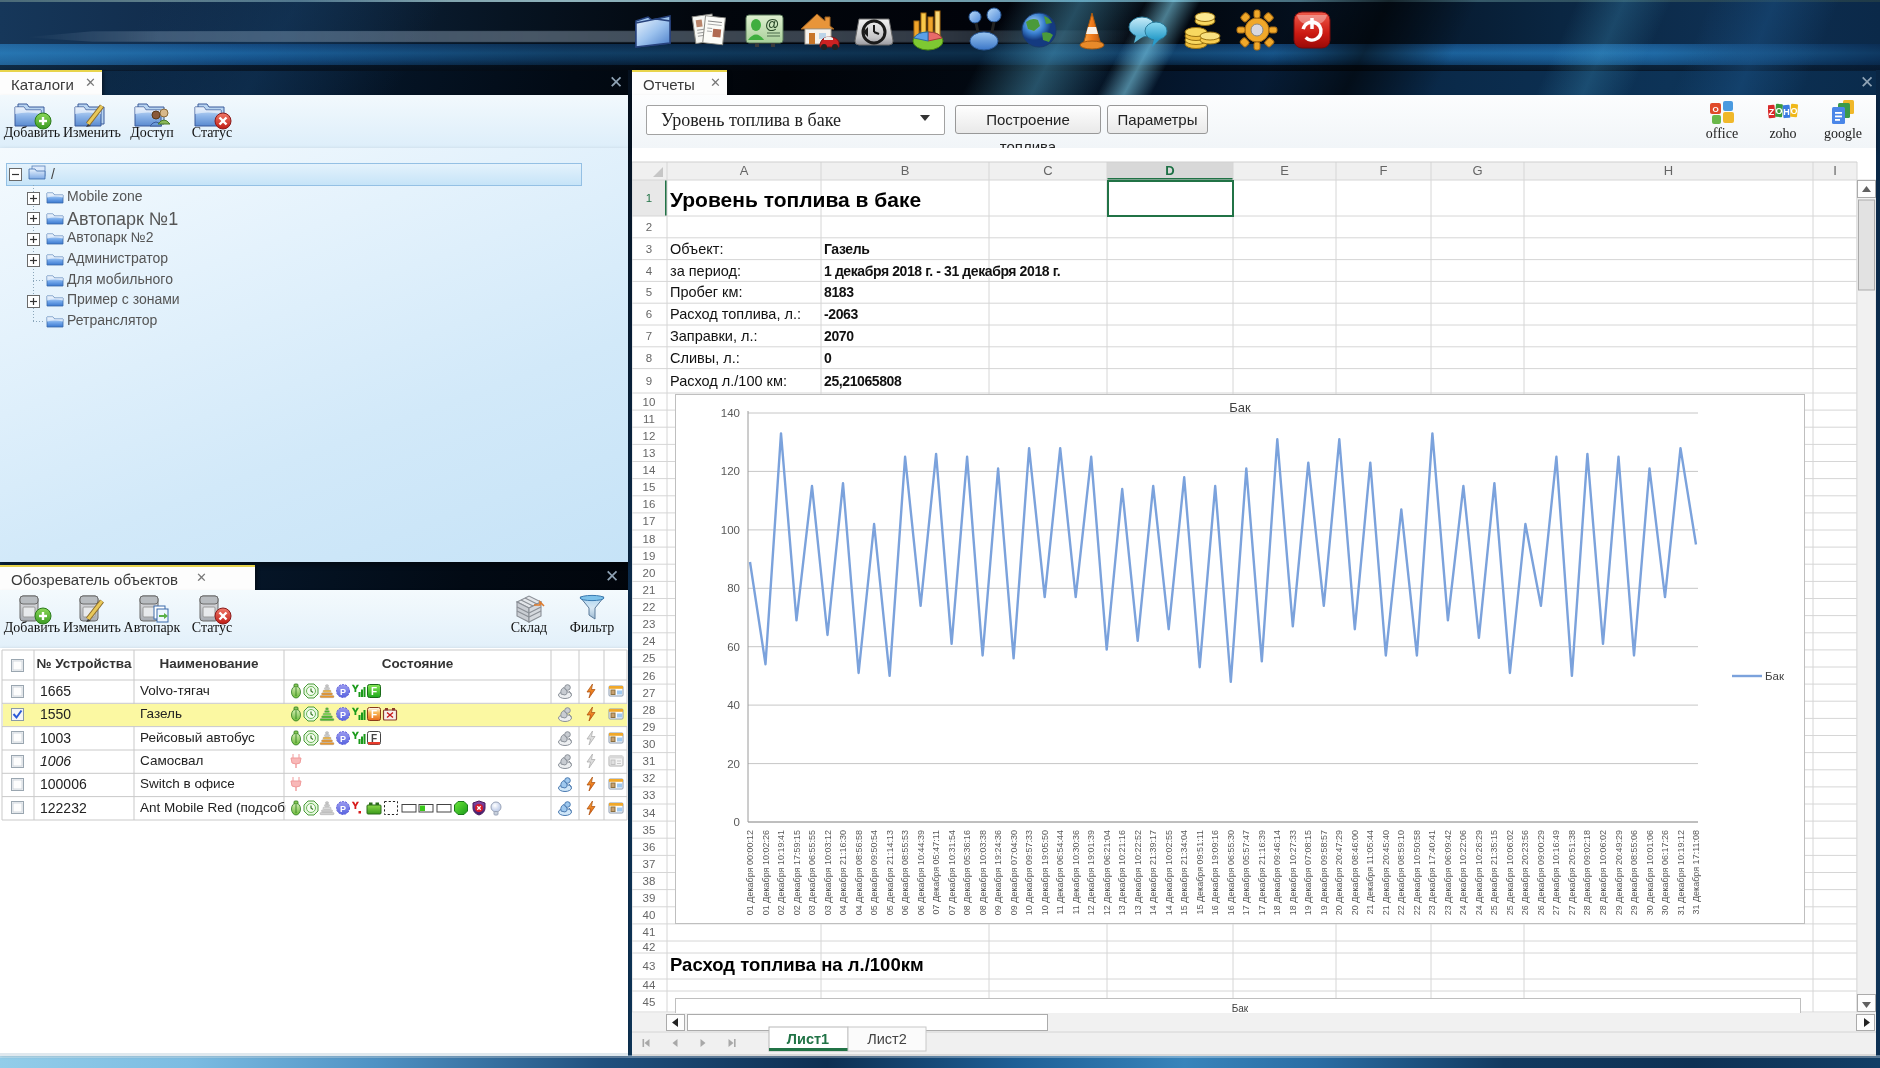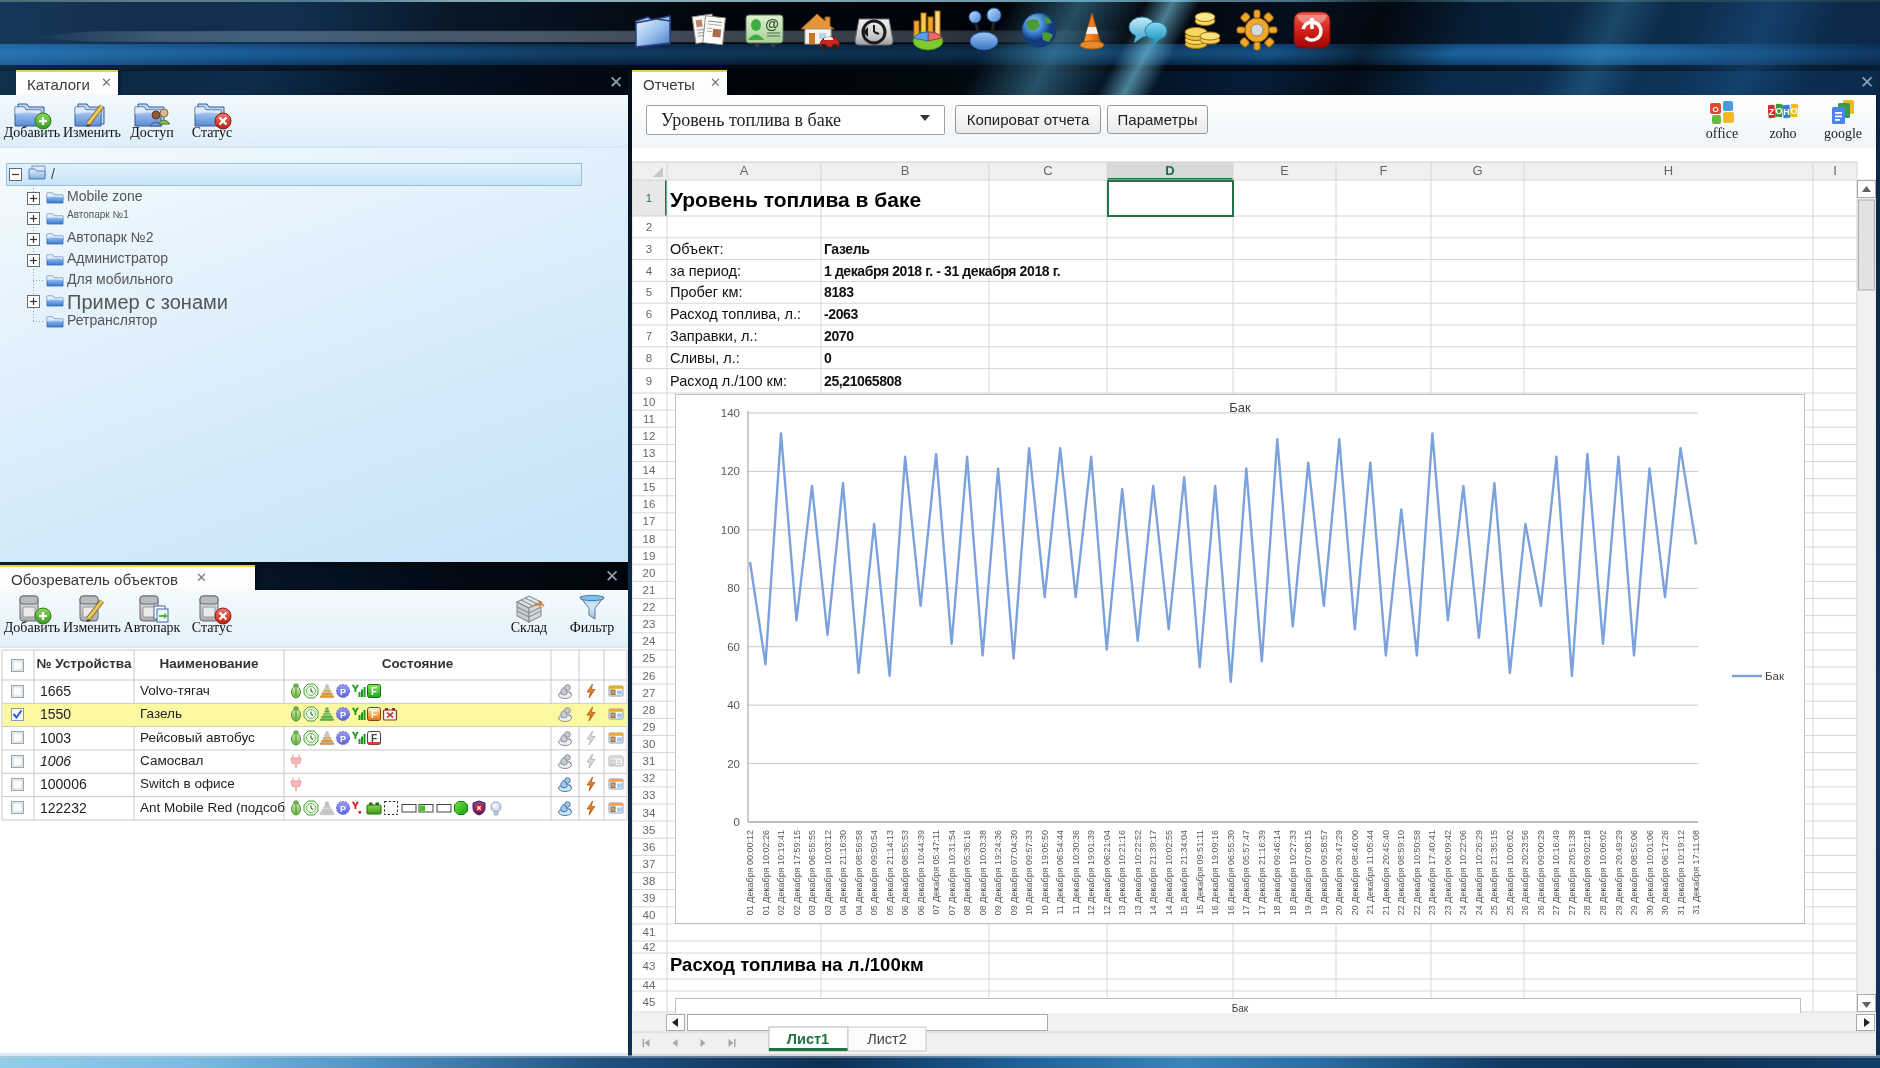--- a/index.html
+++ b/index.html
@@ -206,21 +206,21 @@
 <circle cx="23" cy="24" r="9" fill="none" stroke="#fff" stroke-width="3.5" stroke-dasharray="40 9" transform="rotate(-122 23 24)"></circle>
 <line x1="23" y1="11" x2="23" y2="22" stroke="#fff" stroke-width="3.5"></line>
 <defs>
         <linearGradient id="pg1" x1="0" y1="0" x2="0" y2="1">
           <stop offset="0" stop-color="#f05a4a"></stop>
           <stop offset=".6" stop-color="#cc1a12"></stop>
           <stop offset="1" stop-color="#9a0a08"></stop>
         </linearGradient>
       </defs>
     </svg></div>
-<div class="tab" style="left:16px;top:70px;width:102px;height:23px;">
+<div class="tab" style="left:0;top:70px;width:102px;height:23px;">
  <span class="tx">Каталоги</span>
     <span class="cl" style="left:85px;">✕</span>
   </div>
 <span class="pclose" style="left:609px;top:72px;">✕</span>
 <div class="abs" style="left:0;top:95px;width:628px;height:53px;background:linear-gradient(to bottom,#f2f9fd,#ddeefa);box-shadow:0 3px 4px rgba(0,0,0,.35);"></div>
 <div class="abs" style="left:0;top:148px;width:628px;height:414px;background:linear-gradient(160deg,#f4fafe 0%,#e4f2fc 30%,#d2e9f9 65%,#c6e3f7 100%);box-shadow:0 3px 5px rgba(0,0,0,.4);"></div>
 <div class="abs" style="left:12px;top:98px;width:40px;height:32px;"><svg width="40" height="32" viewBox="0 0 40 32">
 <path d="M6 6 L15 6 L17 9 L32 9 L32 26 L6 26 Z" fill="#b8d4f0" stroke="#3a5a9a"></path>
 <path d="M3 9 L12 9 L14 12 L29 12 L29 28 L3 28 Z" fill="url(#fbg)" stroke="#3a5a9a"></path>
 <path d="M3 9 L12 9 L14 12 L29 12 L29 16 Q16 13 3 16 Z" fill="rgba(255,255,255,.55)"></path>
@@ -340,21 +340,21 @@
 <path d="M1 3 L7 3 L8.5 5 L17 5 L17 13 L1 13 Z" fill="url(#tf)" stroke="#3a6aaa" stroke-width=".8"></path>
 <path d="M1 3 L7 3 L8.5 5 L17 5 L17 7.4 Q9 5.8 1 7.4 Z" fill="rgba(255,255,255,.6)"></path>
 <defs>
         <linearGradient id="tf" x1="0" y1="0" x2="0" y2="1">
           <stop offset="0" stop-color="#d8eafc"></stop>
           <stop offset=".55" stop-color="#74a8ea"></stop>
           <stop offset="1" stop-color="#3a78d0"></stop>
         </linearGradient>
       </defs>
     </svg></div>
-<div class="abs" style="left:67px;top:209px;font-size:10px;color:#555;">Автопарк №1</div>
+<div class="abs" style="left:67px;top:209px;font-size:18px;color:#555;">Автопарк №1</div>
 <div class="abs" style="left:27px;top:232px;width:13px;height:13px;"><svg width="13" height="13">
       <rect x="0.5" y="0.5" width="12" height="12" fill="#fff" stroke="#6a6a6a"></rect>
       <line x1="3" y1="6.5" x2="10" y2="6.5" stroke="#333" stroke-width="1.2"></line>
       <line x1="6.5" y1="3" x2="6.5" y2="10" stroke="#333" stroke-width="1.2"></line>
     </svg></div>
 <div class="abs" style="left:46px;top:231px;"><svg width="18" height="14" viewBox="0 0 18 14">
 <path d="M1 3 L7 3 L8.5 5 L17 5 L17 13 L1 13 Z" fill="url(#tf)" stroke="#3a6aaa" stroke-width=".8"></path>
 <path d="M1 3 L7 3 L8.5 5 L17 5 L17 7.4 Q9 5.8 1 7.4 Z" fill="rgba(255,255,255,.6)"></path>
 <defs>
         <linearGradient id="tf" x1="0" y1="0" x2="0" y2="1">
@@ -404,21 +404,21 @@
 <path d="M1 3 L7 3 L8.5 5 L17 5 L17 13 L1 13 Z" fill="url(#tf)" stroke="#3a6aaa" stroke-width=".8"></path>
 <path d="M1 3 L7 3 L8.5 5 L17 5 L17 7.4 Q9 5.8 1 7.4 Z" fill="rgba(255,255,255,.6)"></path>
 <defs>
         <linearGradient id="tf" x1="0" y1="0" x2="0" y2="1">
           <stop offset="0" stop-color="#d8eafc"></stop>
           <stop offset=".55" stop-color="#74a8ea"></stop>
           <stop offset="1" stop-color="#3a78d0"></stop>
         </linearGradient>
       </defs>
     </svg></div>
-<div class="abs" style="left:67px;top:291px;font-size:20px;color:#555;">Пример с зонами</div>
+<div class="abs" style="left:67px;top:291px;font-size:14px;color:#555;">Пример с зонами</div>
 <div class="abs" style="left:33px;top:321px;width:12px;height:1px;background-image:linear-gradient(to right,#8aa6ba 1px,transparent 1px);background-size:3px 1px;"></div>
 <div class="abs" style="left:46px;top:314px;"><svg width="18" height="14" viewBox="0 0 18 14">
 <path d="M1 3 L7 3 L8.5 5 L17 5 L17 13 L1 13 Z" fill="url(#tf)" stroke="#3a6aaa" stroke-width=".8"></path>
 <path d="M1 3 L7 3 L8.5 5 L17 5 L17 7.4 Q9 5.8 1 7.4 Z" fill="rgba(255,255,255,.6)"></path>
 <defs>
         <linearGradient id="tf" x1="0" y1="0" x2="0" y2="1">
           <stop offset="0" stop-color="#d8eafc"></stop>
           <stop offset=".55" stop-color="#74a8ea"></stop>
           <stop offset="1" stop-color="#3a78d0"></stop>
         </linearGradient>
@@ -977,21 +977,21 @@
 <div class="tab" style="left:632px;top:70px;width:95px;height:23px;">
  <span class="tx">Отчеты</span>
     <span class="cl" style="left:78px;">✕</span>
   </div>
 <span class="pclose" style="left:1860px;top:72px;">✕</span>
 <div class="abs" style="left:632px;top:95px;width:1244px;height:53px;background:linear-gradient(to bottom,#fcfdfe,#f1f5f8);box-shadow:0 3px 4px rgba(0,0,0,.35);"></div>
 <div class="abs" style="left:646px;top:105px;width:297px;height:28px;background:#fff;border:1px solid #a2a2a2;border-radius:2px;">
   <span style="position:absolute;left:14px;top:4px;font-family:'Liberation Serif',serif;font-size:18px;color:#222;">Уровень топлива в баке</span>
   <span style="position:absolute;right:14px;top:9px;width:0;height:0;border-left:5px solid transparent;border-right:5px solid transparent;border-top:6px solid #333;"></span>
 </div>
-<div class="abs" style="left:955px;top:105px;width:144px;height:27px;background:linear-gradient(to bottom,#fefefe,#e9e9e9);border:1px solid #989898;border-radius:3px;text-align:center;font-size:15px;color:#222;line-height:27px;">Копироват отчета</div>
+<div class="abs" style="left:955px;top:105px;width:144px;height:27px;background:linear-gradient(to bottom,#fefefe,#e9e9e9);border:1px solid #989898;border-radius:3px;text-align:center;font-size:15px;color:#222;line-height:27px;">Построение топлива</div>
 <div class="abs" style="left:1107px;top:105px;width:99px;height:27px;background:linear-gradient(to bottom,#fefefe,#e9e9e9);border:1px solid #989898;border-radius:3px;text-align:center;font-size:15px;color:#222;line-height:27px;">Параметры</div>
 <div class="abs" style="left:1709px;top:99px;width:26px;height:26px;"><svg width="26" height="26" viewBox="0 0 26 26">
 <rect x="1" y="4" width="11" height="11" rx="2" fill="#e04a2a"></rect>
       <rect x="14" y="2" width="10" height="10" rx="2" fill="#4a9ae0"></rect>
 <rect x="3" y="16" width="9" height="9" rx="2" fill="#6ab84a"></rect>
       <rect x="14" y="13" width="11" height="11" rx="2" fill="#f0b82a"></rect>
 <text x="6.5" y="13" font-size="8" fill="#fff" font-weight="bold" text-anchor="middle">O</text>
     </svg></div>
 <div class="abs" style="left:1682px;top:126px;width:80px;text-align:center;font-family:'Liberation Serif',serif;font-size:14px;color:#222;">office</div>
 <div class="abs" style="left:1768px;top:99px;width:30px;height:26px;"><svg width="30" height="26" viewBox="0 0 30 26">

